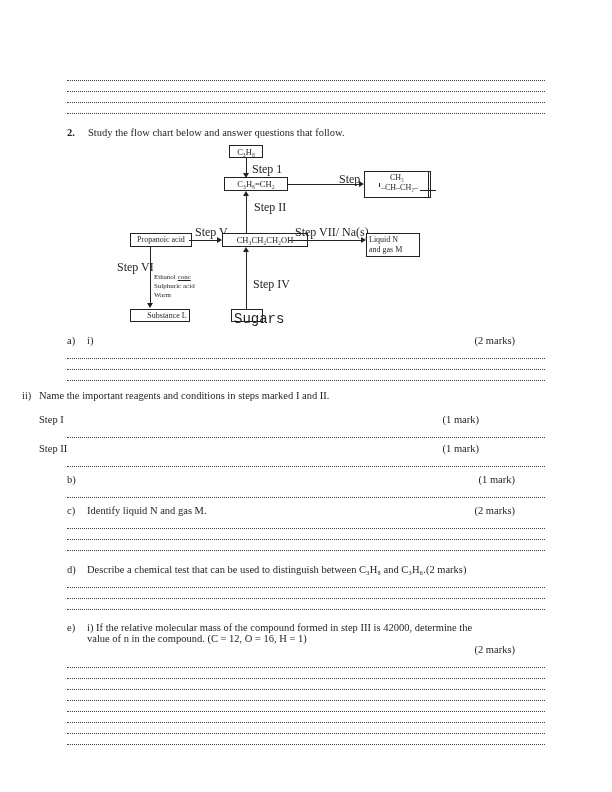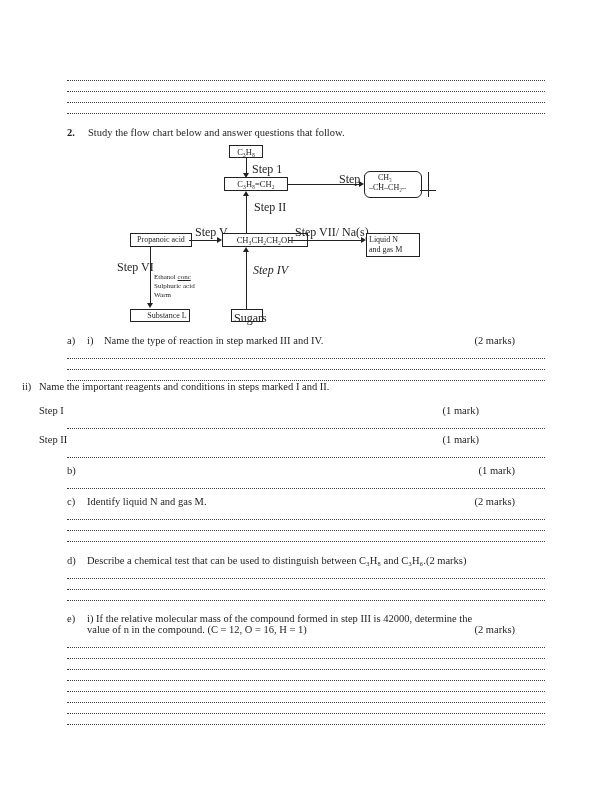--- a/index.html
+++ b/index.html
@@ -30,47 +30,47 @@
   .flabel { position:absolute; font-size:12px; white-space:nowrap; }
   .vline,.hline { position:absolute; background:#222; }
   .vline { width:1px; } .hline { height:1px; }
   .arr { position:absolute; width:0; height:0; }
   .arr-up   { border-left:3px solid transparent; border-right:3px solid transparent; border-bottom:5px solid #222; }
   .arr-down { border-left:3px solid transparent; border-right:3px solid transparent; border-top:5px solid #222; }
   .arr-right{ border-top:3px solid transparent; border-bottom:3px solid transparent; border-left:5px solid #222; }
 
   .b-c3h8     { left:229px; top:2px;   width:34px; height:13px; }
   .b-propene  { left:224px; top:34px;  width:64px; height:14px; }
-  .b-polymer  { left:364px; top:28px;  width:58px; height:27px; text-align:left; font-size:8px; padding-left:4px;border-radius:6px; }
+  .b-polymer  { left:364px; top:28px;  width:67px; height:27px; text-align:left; font-size:8px; padding-left:16px; }
   .b-polymer .ptop { margin-left:9px; }
   .b-polymer .pbond { position:absolute; left:14px; top:11px; width:1px; height:4px; background:#222; }
   .b-propanoic{ left:130px; top:90px;  width:62px; height:14px; font-size:8px; }
   .b-propanol { left:222px; top:90px;  width:86px; height:14px; }
   .b-liquidn  { left:366px; top:90px;  width:54px; height:24px; font-size:8px; text-align:left; }
   .b-subl     { left:130px; top:166px; width:60px; height:13px; font-size:8px;padding-left:16px; }
-  .b-sugars   { left:231px; top:166px; width:32px; height:13px; font-size:12px; }
+  .b-sugars   { left:231px; top:166px; width:32px; height:13px; font-size:14px;font-family:Liberation Mono, monospace; }
   .conds { position:absolute; left:154px; top:130px; font-size:7px; line-height:9px; white-space:nowrap; }
   .ul { text-decoration:underline; }
 
   
   .qrow { display:flex; font-size:10.5px; align-items:baseline; white-space:nowrap; }
   .qlabel { width:20px; flex:none; }
   .sublabel { width:17px; flex:none; }
   .marks { margin-left:auto; margin-right:30px; flex:none; }
   .marks.inset { margin-right:66px; }
   .row-ai   { margin-top:8px; }
-  .row-aii  { margin-left:22px; }
+  .row-aii  { margin-top:9px; margin-left:22px; }
   .row-step { margin-top:13px; margin-left:39px; }
   .row-step2{ margin-top:5px; margin-left:39px; }
   .row-b, .row-c { margin-top:7px; }
   .row-d { margin-top:13px; font-size:10.5px; white-space:nowrap; }
   .row-d .qlabel { display:inline-block; }
   .row-e { margin-top:12px; }
   .e-body { flex:1 1 auto; min-width:0; }
-  .e-line2row { display:flex; align-items:baseline; white-space:nowrap; }
+  .e-line2row { display:flex; align-items:baseline; white-space:nowrap;flex-direction:column; }
   .grp { margin-top:2px; }
 </style>
 </head>
 <body>
 
 <div class="page">
 
   <div class="content dots-top">
       <div class="dots"></div>
       <div class="dots"></div>
@@ -121,40 +121,39 @@
     <div class="hline" style="left:289px; top:97px; width:73px;"></div>
     <div class="arr arr-right" style="left:361px; top:94px;"></div>
 
     <div class="fbox b-liquidn">
       <div>Liquid N</div>
       <div>and gas M</div>
     </div>
 
     <div class="arr arr-up" style="left:243px; top:104px;"></div>
     <div class="vline" style="left:246px; top:108px; height:58px;"></div>
-    <div class="flabel" style="left:253px; top:120px;font-style:italic;">Step IV</div>
+    <div class="flabel" style="left:253px; top:134px;">Step IV</div>
 
     <div class="flabel" style="left:117px; top:117px;">Step VI</div>
     <div class="vline" style="left:150px; top:104px; height:57px;"></div>
     <div class="arr arr-down" style="left:147px; top:160px;"></div>
 
     <div class="conds">
       <div><span>Ethanol </span><span class="ul">conc</span></div>
       <div>Sulphuric acid</div>
       <div>Warm</div>
     </div>
 
     <div class="fbox b-subl">Substance L</div>
     <div class="fbox b-sugars">Sugars</div>
   </div>
 
   <div class="content qrow row-ai">
     <span class="qlabel">a)</span>
     <span class="sublabel">i)</span>
-    <span>Name the type of reaction in step marked III and IV.</span>
     <span class="marks">(2 marks)</span>
   </div>
   <div class="content grp">
       <div class="dots"></div>
       <div class="dots"></div>
       <div class="dots"></div>
     </div>
 
   <div class="content qrow row-aii">
     <span class="sublabel">ii)</span>

